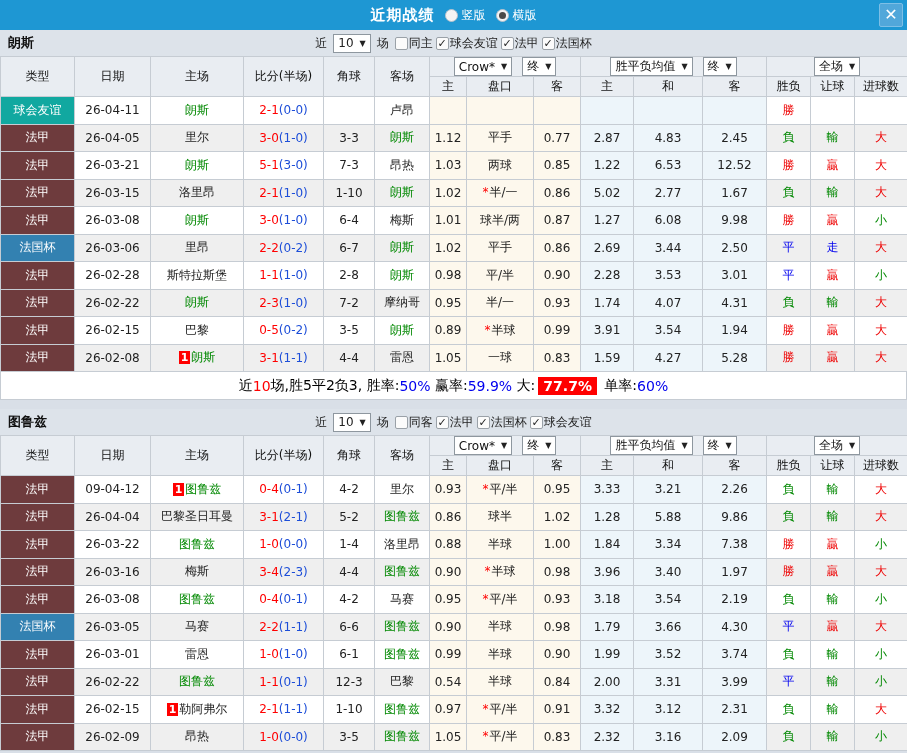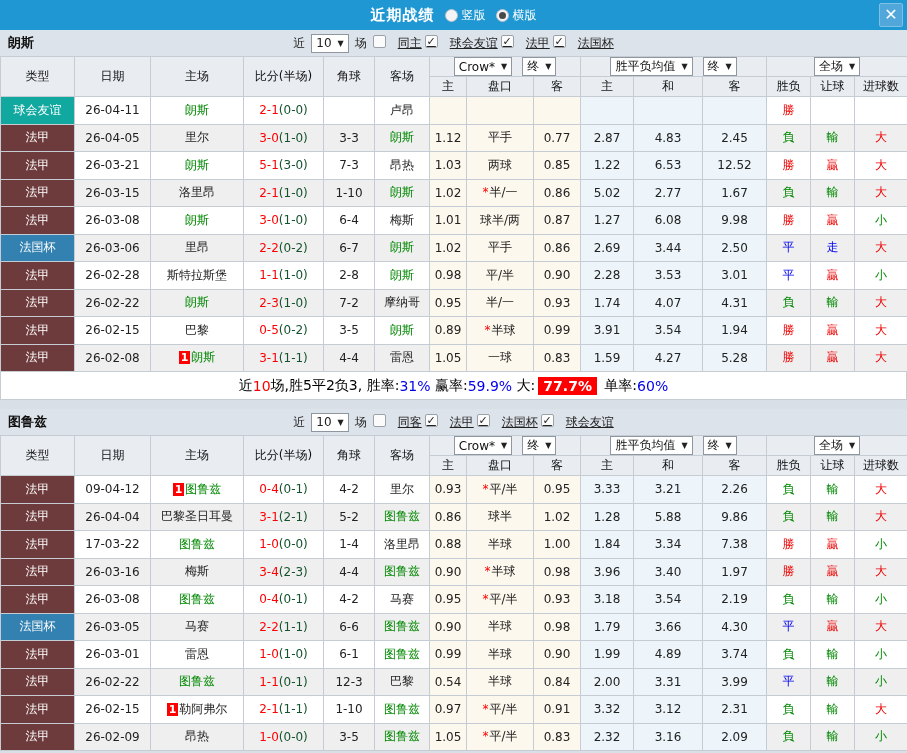--- a/index.html
+++ b/index.html
@@ -29,40 +29,40 @@
   }
   
   .filter-row { height: 26px; background: #dde3ea; position: relative; display: flex; align-items: center; }
   .team-name { position: absolute; left: 8px; top: 0; height: 26px; line-height: 26px; font-weight: bold; font-size: 13px; color: #111; }
   .filter-group { margin: 0 auto; display: flex; align-items: center; gap: 3px; }
   .mini-select {
     display: inline-flex; align-items: center; background: #fff; border: 1px solid #8e979f;
     height: 19px; padding: 0 4px; gap: 6px; margin: 0 3px;
   }
   .mini-select .car { font-size: 8px; color: #222; }
-  .cb-item { display: inline-flex; align-items: flex-start; gap: 12px; margin-left: 3px; text-decoration: underline; }
+  .cb-item { display: inline-flex; align-items: center; gap: 1px; margin-left: 3px; }
   .cbx {
     width: 13px; height: 13px; background: #fbfbfb; border: 1px solid #9aa1a8; border-radius: 2px;
     display: inline-flex; align-items: center; justify-content: center;
     font-size: 11px; font-weight: bold; color: #222; line-height: 11px;
   }
   
   table { border-collapse: collapse; table-layout: fixed; width: 907px; background: #fff; }
   th, td { border: 1px solid #c6ccd3; text-align: center; overflow: hidden; white-space: nowrap; }
   thead th { background: #e9edf2; font-weight: normal; color: #111; }
   thead tr.selrow th { height: 20px; }
   thead tr.subrow th { height: 20px; }
   tbody tr { height: 27.5px; }
   tbody tr.stripe td { background: #efefef; }
   td.cream, tr.stripe td.cream { background: #fdf8ed; }
   td.lblue, tr.stripe td.lblue { background: #edf5fa; }
   td.type { color: #fff; }
   .tg { color: #008800; }
   .sc { color: #ff0000; }
-  .hf { color: #14532d; }
+  .hf { color: #1d4ed8; }
   .star { color: #ff0000; margin-right: 1px; }
   .badge {
     display: inline-block; background: #ff0000; color: #fff; font-size: 11px;
     line-height: 13px; padding: 0 2px; margin-right: 1px; font-weight: bold;
   }
   .hdr-selects { display: inline-flex; align-items: center; justify-content: center; gap: 4px; width: 100%; }
   
   .summary-row {
     height: 28px; background: #fff; border: 1px solid #c6ccd3; border-top: none;
     display: flex; align-items: center; justify-content: center; font-size: 14px;
@@ -365,21 +365,21 @@
           <td style="color: rgb(238, 0, 0);">贏</td>
           <td style="color: rgb(238, 0, 0);">大</td>
         </tr>
       </tbody>
   </table>
 
   <div class="summary-row">
       <span class="sum-k">近</span>
       <span class="sum-r">10</span>
       <span class="sum-k">场,胜5平2负3, 胜率:</span>
-      <span class="sum-b">31%</span>
+      <span class="sum-b">50%</span>
       <span class="sum-k"> 赢率:</span>
       <span class="sum-b">59.9%</span>
       <span class="sum-k"> 大:</span>
       <span class="sum-hl">77.7%</span>
       <span class="sum-k"> 单率:</span>
       <span class="sum-b">60%</span>
     </div>
 </div>
 
 <div class="divider"></div>
@@ -516,21 +516,21 @@
           <td class="cream">1.02</td>
           <td class="lblue">1.28</td>
           <td class="lblue">5.88</td>
           <td class="lblue">9.86</td>
           <td style="color: rgb(0, 136, 0);">負</td>
           <td style="color: rgb(0, 136, 0);">輸</td>
           <td style="color: rgb(238, 0, 0);">大</td>
         </tr>
         <tr>
           <td class="type" style="background: rgb(110, 59, 61);">法甲</td>
-          <td>17-03-22</td>
+          <td>26-03-22</td>
           <td><span class="tg">图鲁兹</span></td>
           <td><span class="sc">1-0</span><span class="hf">(0-0)</span></td>
           <td>1-4</td>
           <td><span>洛里昂</span></td>
           <td class="cream">0.88</td>
           <td class="cream">半球</td>
           <td class="cream">1.00</td>
           <td class="lblue">1.84</td>
           <td class="lblue">3.34</td>
           <td class="lblue">7.38</td>
@@ -593,21 +593,21 @@
           <td class="type" style="background: rgb(110, 59, 61);">法甲</td>
           <td>26-03-01</td>
           <td><span>雷恩</span></td>
           <td><span class="sc">1-0</span><span class="hf">(1-0)</span></td>
           <td>6-1</td>
           <td><span class="tg">图鲁兹</span></td>
           <td class="cream">0.99</td>
           <td class="cream">半球</td>
           <td class="cream">0.90</td>
           <td class="lblue">1.99</td>
-          <td class="lblue">4.89</td>
+          <td class="lblue">3.52</td>
           <td class="lblue">3.74</td>
           <td style="color: rgb(0, 136, 0);">負</td>
           <td style="color: rgb(0, 136, 0);">輸</td>
           <td style="color: rgb(0, 136, 0);">小</td>
         </tr>
         <tr class="stripe">
           <td class="type" style="background: rgb(110, 59, 61);">法甲</td>
           <td>26-02-22</td>
           <td><span class="tg">图鲁兹</span></td>
           <td><span class="sc">1-1</span><span class="hf">(0-1)</span></td>

